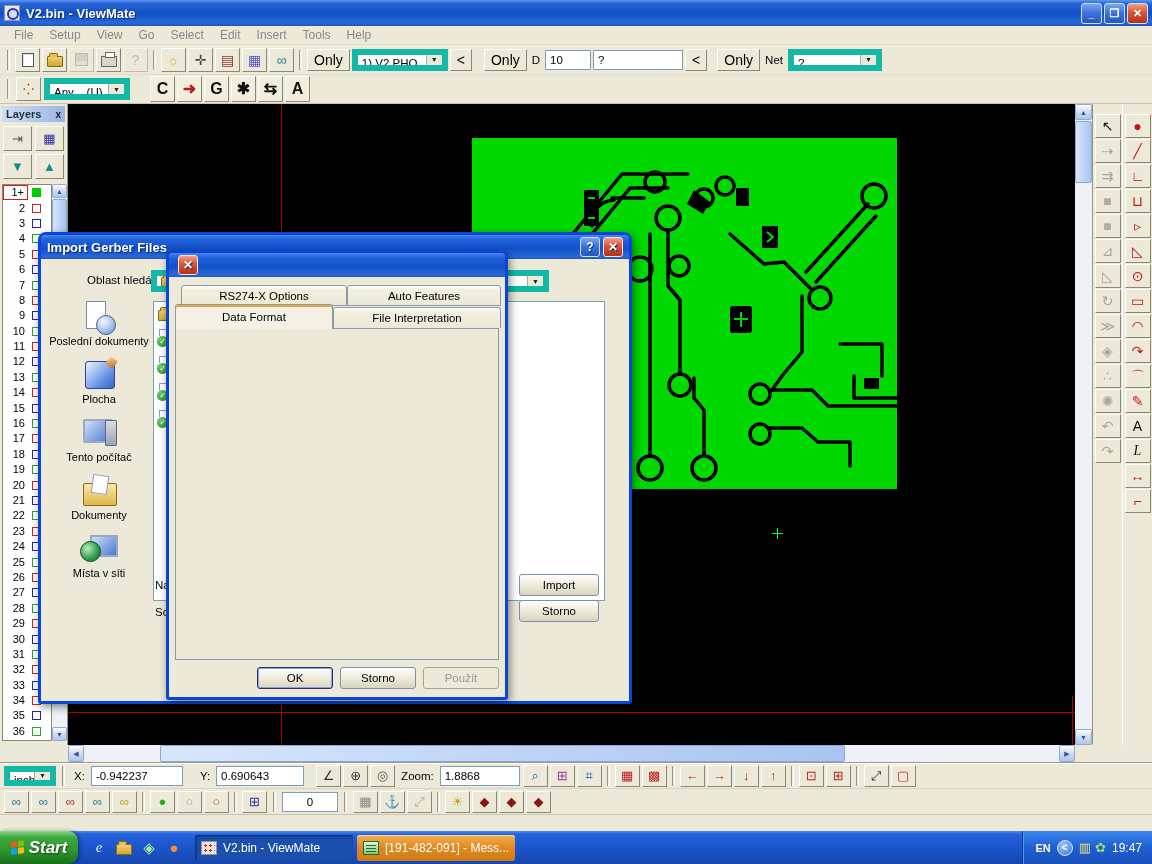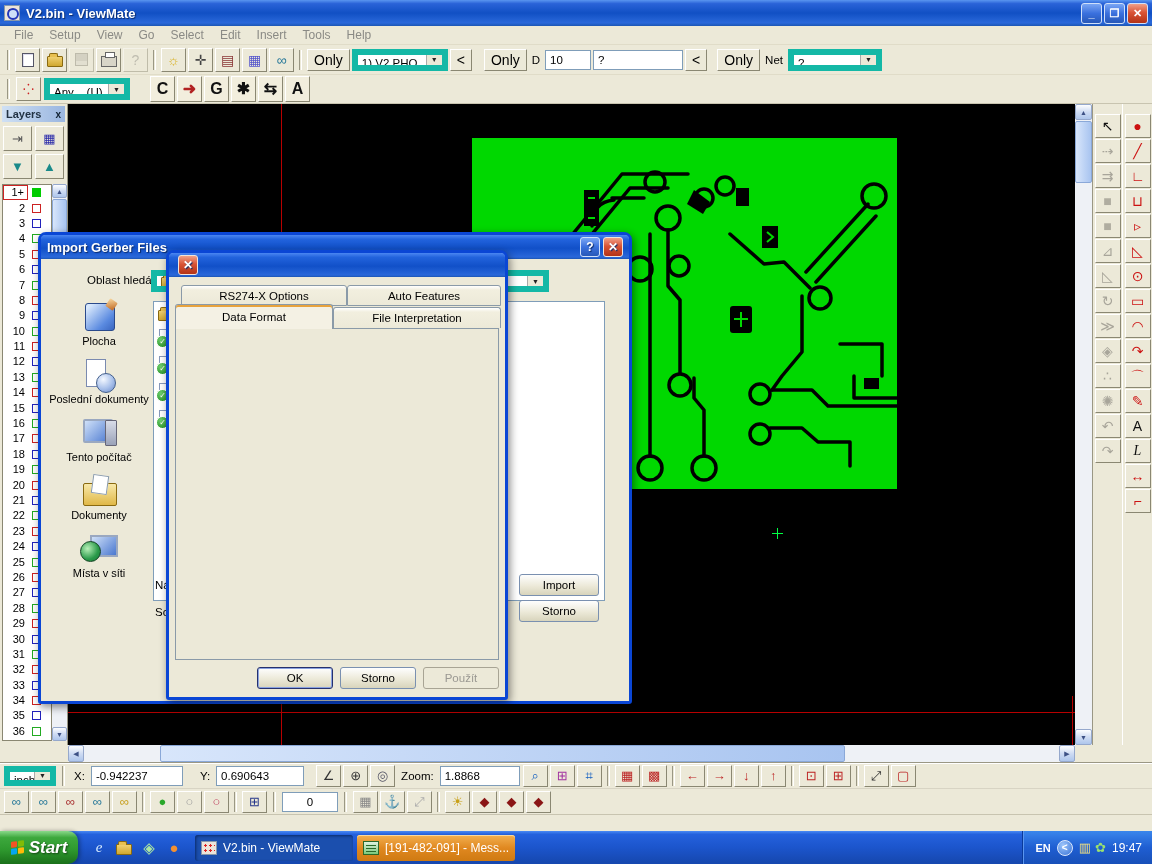--- a/index.html
+++ b/index.html
@@ -793,26 +793,26 @@
       <span class="q-btn">?</span>
       <span class="x-btn">✕</span>
     </div>
     <span class="abs" id="look-in-label">Oblast hledání:</span>
     <span class="combo abs" id="look-in-combo">
       <span class="combo-val" style="display:flex;align-items:center"><span class="ic-folder"></span></span>
       <span class="combo-arrow">▼</span>
     </span>
     <div class="abs" id="places">
         <div class="place">
+          <div class="pic pic-recent-documents"></div>
+          <div class="place-label">Poslední dokumenty</div>
+        </div>
+        <div class="place">
           <div class="pic pic-desktop"></div>
           <div class="place-label">Plocha</div>
-        </div>
-        <div class="place">
-          <div class="pic pic-recent-documents"></div>
-          <div class="place-label">Poslední dokumenty</div>
         </div>
         <div class="place">
           <div class="pic pic-my-computer"></div>
           <div class="place-label">Tento počítač</div>
         </div>
         <div class="place">
           <div class="pic pic-documents"></div>
           <div class="place-label">Dokumenty</div>
         </div>
         <div class="place">

